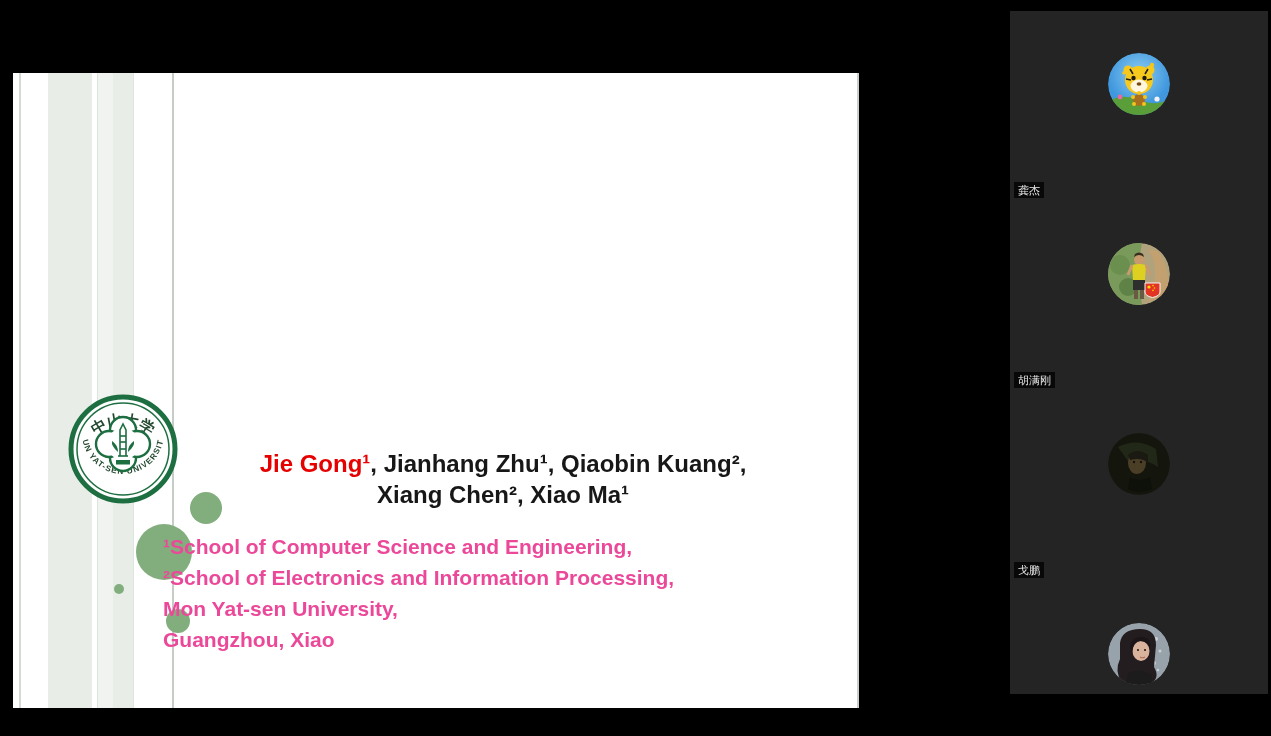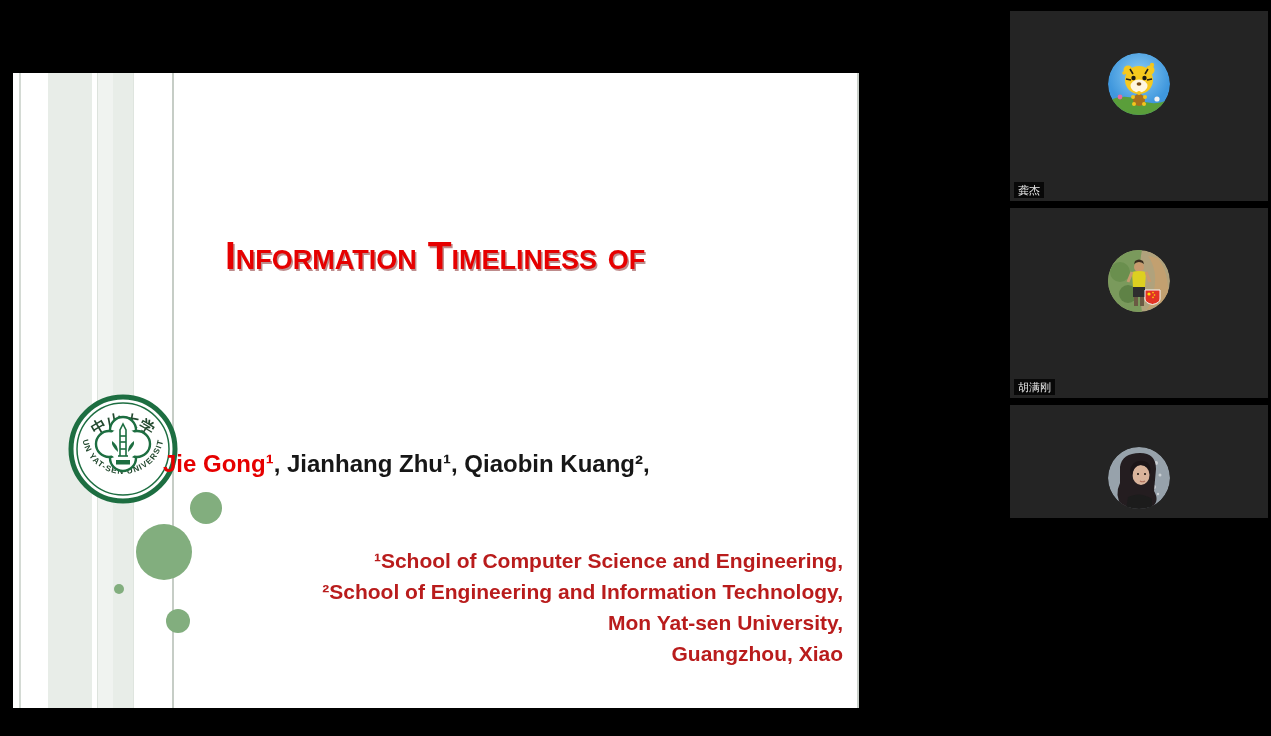--- a/index.html
+++ b/index.html
@@ -13,36 +13,36 @@
   .s-line1{left:6px;width:2px;background:#d4dad4;}
   .s-a{left:35px;width:44px;background:#e8ede8;}
   .s-b{left:84px;width:15px;background:#f0f3f0;border-left:1px solid #dde3dd;}
   .s-c{left:100px;width:20px;background:#e8ede8;border-right:1px solid #dfe5df;}
   .s-vline{left:159px;width:2px;background:#c6cdc6;}
 
   .slide-title{position:absolute;left:212px;top:160px;width:610px;
                font-weight:bold;font-size:39px;line-height:45px;
                font-variant:small-caps;letter-spacing:0px;color:#e60000;
                text-shadow:1.5px 1.5px 0 rgba(110,0,0,.45);}
-  .authors{position:absolute;left:150px;top:375px;width:680px;
+  .authors{position:absolute;left:150px;top:375px;width:680px;text-align:center;
            font-weight:bold;font-size:24px;line-height:31px;color:#171717;}
   .authors .hl{color:#e60000;}
-  .affils{position:absolute;left:150px;top:472px;width:680px;text-align:right;
-          font-weight:bold;font-size:21px;line-height:31px;color:#b91c1c;}
+  .affils{position:absolute;left:150px;top:458px;width:680px;text-align:left;
+          font-weight:bold;font-size:21px;line-height:31px;color:#ec4899;}
 
   .gcircle{position:absolute;border-radius:50%;background:#82ae7e;}
   .gc1{left:177px;top:419px;width:32px;height:32px;}
   .gc2{left:123px;top:451px;width:56px;height:56px;}
   .gc3{left:101px;top:511px;width:10px;height:10px;}
   .gc4{left:153px;top:536px;width:24px;height:24px;}
   .logo{position:absolute;left:55px;top:321px;width:110px;height:110px;}
 
   
   .sidebar{position:absolute;left:1010px;top:11px;width:258px;}
-  .tile{position:relative;width:258px;height:190px;margin-bottom:7px;background:#242424;
+  .tile{position:relative;width:258px;height:190px;background:#242424;
         overflow:hidden;}
   .tile.cut{height:113px;margin-bottom:0;}
   .avatar{position:absolute;left:98px;top:42px;width:62px;height:62px;border-radius:50%;
           overflow:hidden;}
   .name-label{position:absolute;left:4px;bottom:3px;background:rgba(0,0,0,.78);
               color:#e8e8e8;font-size:11px;line-height:14px;padding:1px 4px;white-space:nowrap;}
   .name-label:empty{display:none;}
 </style>
 </head>
 <body>
@@ -89,30 +89,30 @@
       </g>
       <rect x="48" y="66" width="14" height="4.5" fill="#1d6e41"></rect>
     </svg>
 
     <div class="gcircle gc1"></div>
     <div class="gcircle gc2"></div>
     <div class="gcircle gc3"></div>
     <div class="gcircle gc4"></div>
 
     <div class="slide-title">
-      <div>Information Timeliness of</div>
     </div>
 
     <div class="authors">
       <div><span class="hl">Jie Gong¹</span><span>, Jianhang Zhu¹, Qiaobin Kuang²,</span></div>
+      <div>Xiang Chen², Xiao Ma¹</div>
     </div>
 
     <div class="affils">
       <div>¹School of Computer Science and Engineering,</div>
-      <div>²School of Engineering and Information Technology,</div>
+      <div>²School of Electronics and Information Processing,</div>
       <div>Mon Yat-sen University,</div>
       <div>Guangzhou, Xiao</div>
     </div>
   </div>
 
   <div class="sidebar">
 
     <div class="tile">
       <svg class="avatar" viewBox="0 0 62 62">
         <defs>
@@ -165,20 +165,32 @@
           <path d="M 37 40 h 15 v 9 q 0 4 -7.5 5.5 Q 37 53 37 49 Z" fill="#e23324" stroke="#f6f6f6" stroke-width="1"></path>
           <circle cx="41" cy="44" r="1.6" fill="#ffde00"></circle>
             <circle cx="45" cy="42.6" r="0.8" fill="#ffde00"></circle>
             <circle cx="46.5" cy="45" r="0.8" fill="#ffde00"></circle>
             <circle cx="45" cy="47.4" r="0.8" fill="#ffde00"></circle>
         </g>
       </svg>
       <div class="name-label">胡满刚</div>
     </div>
 
+    <div class="tile">
+      <svg class="avatar" viewBox="0 0 62 62">
+        <circle cx="31" cy="31" r="31" fill="#14160e"></circle>
+        <path d="M 10 14 Q 30 4 48 16 L 50 34 Q 40 26 20 28 Z" fill="#232a18" opacity="0.9"></path>
+        <ellipse cx="29" cy="30" rx="9" ry="11" fill="#4e4028" opacity="0.95"></ellipse>
+        <path d="M 20 22 Q 29 14 40 22 L 40 30 Q 34 24 22 27 Z" fill="#1a1a12"></path>
+        <circle cx="26" cy="29" r="1.2" fill="#15120a"></circle>
+          <circle cx="33" cy="29" r="1.2" fill="#15120a"></circle>
+        <path d="M 22 44 Q 31 50 42 44 L 44 56 Q 31 62 20 56 Z" fill="#0e100a"></path>
+      </svg>
+      <div class="name-label">戈鹏</div>
+    </div>
 
 
     <div class="tile cut">
       <svg class="avatar" viewBox="0 0 62 62">
         <circle cx="31" cy="31" r="31" fill="#97a2ab"></circle>
         <g fill="#ffffff" opacity="0.5">
             <circle cx="48" cy="16" r="2"></circle>
             <circle cx="52" cy="28" r="1.5"></circle>
             <circle cx="46" cy="40" r="2"></circle>
             <circle cx="42" cy="52" r="1.5"></circle>

